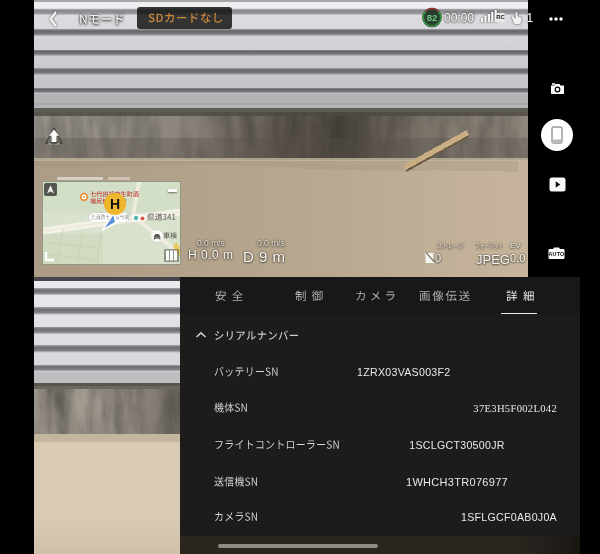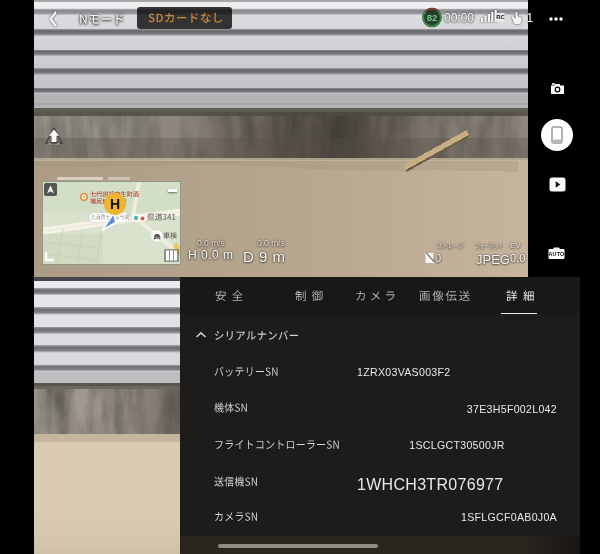--- a/index.html
+++ b/index.html
@@ -282,29 +282,29 @@
 <svg style="position:absolute;left:214px;top:329.5px;overflow:visible;" width="85.4" height="10.8" viewBox="0 -880 8320 1000" preserveAspectRatio="none">
       <path transform="scale(1,-1)" fill="#cccccc" d="M304 779 247 693C309 658 416 587 467 550L526 636C479 670 366 744 304 779ZM139 66 198 -37C289 -20 429 28 530 87C692 181 831 309 921 445L860 551C779 409 644 275 477 180C372 122 250 85 139 66ZM152 552 95 466C159 432 265 364 318 326L376 415C329 448 215 519 152 552Z M1828 766H1709C1712 740 1715 710 1715 674C1715 635 1715 546 1715 502C1715 327 1702 249 1632 169C1570 101 1487 63 1392 39L1475 -48C1548 -24 1649 22 1714 98C1788 182 1824 267 1824 496C1824 539 1824 629 1824 674C1824 710 1826 740 1828 766ZM1364 758H1249C1252 737 1253 702 1253 684C1253 648 1253 398 1253 349C1253 320 1250 285 1249 268H1364C1362 288 1360 323 1360 349C1360 397 1360 648 1360 684C1360 712 1362 737 1364 758Z M3022 676 2959 735C2943 731 2898 728 2876 728C2819 728 2371 728 2317 728C2277 728 2236 732 2199 737V626C2242 629 2277 632 2317 632C2370 632 2800 632 2865 632C2836 575 2749 476 2661 425L2744 358C2851 434 2946 561 2989 634C2997 646 3013 665 3022 676ZM2618 543H2504C2509 514 2510 490 2510 463C2510 297 2487 171 2344 79C2312 56 2277 40 2248 30L2340 -45C2603 90 2618 282 2618 543Z M3635 22 3701 -33C3709 -27 3721 -18 3739 -8C3854 50 3995 155 4080 268L4019 354C3947 248 3834 163 3747 124C3747 167 3747 607 3747 677C3747 718 3751 751 3752 757H3636C3636 751 3642 718 3642 677C3642 607 3642 134 3642 85C3642 62 3639 39 3635 22ZM3174 31 3270 -33C3355 39 3418 137 3448 247C3475 347 3479 560 3479 674C3479 709 3483 746 3484 754H3368C3374 731 3376 707 3376 673C3376 558 3376 363 3347 274C3318 182 3261 91 3174 31Z M4253 557V447C4278 450 4316 451 4356 451H4633C4628 262 4554 116 4362 27L4460 -46C4668 77 4737 240 4741 451H4988C5023 451 5067 450 5085 448V556C5067 553 5028 551 4989 551H4741V674C4741 704 4744 756 4748 782H4622C4629 756 4633 706 4633 674V551H4354C4316 551 4277 554 4253 557Z M5433 745 5360 667C5434 617 5558 508 5610 455L5689 536C5633 594 5503 698 5433 745ZM5330 76 5397 -27C5552 1 5679 60 5780 122C5936 218 6059 354 6131 484L6070 593C6009 465 5884 315 5723 216C5627 157 5497 101 5330 76Z M7012 787 6947 760C6974 722 7007 662 7027 622L7092 650C7073 689 7037 751 7012 787ZM7125 830 7061 803C7089 765 7121 708 7143 665L7208 694C7189 730 7151 792 7125 830ZM6447 305C6412 220 6355 113 6292 31L6401 -15C6455 63 6512 171 6548 264C6587 363 6623 506 6636 572C6641 594 6650 632 6657 657L6544 680C6531 560 6491 412 6447 305ZM6940 336C6980 229 7022 97 7049 -12L7163 25C7136 119 7083 275 7045 371C7005 472 6939 617 6898 692L6795 658C6838 583 6901 440 6940 336Z M7377 446V322C7411 325 7471 327 7526 327C7619 327 7988 327 8070 327C8114 327 8160 323 8182 322V446C8157 444 8118 440 8070 440C7989 440 7619 440 7526 440C7472 440 7410 444 7377 446Z"></path>
     </svg>
 <svg style="position:absolute;left:214px;top:365.5px;overflow:visible;" width="64.7" height="11" viewBox="0 -880 6459 1000" preserveAspectRatio="none">
       <path transform="scale(1,-1)" fill="#d8d8d8" d="M765 779 712 757C739 719 773 659 793 618L847 642C827 683 790 744 765 779ZM875 819 822 797C851 759 883 703 905 659L959 683C940 720 902 783 875 819ZM218 301C183 217 127 112 64 29L149 -7C205 73 259 176 296 268C338 370 373 518 387 580C391 602 399 631 405 653L316 672C303 556 261 404 218 301ZM710 339C752 232 798 97 823 -5L912 24C886 114 833 267 792 366C750 472 686 610 646 682L565 655C609 581 670 442 710 339Z M1503 576 1430 551C1450 506 1497 379 1508 334L1582 360C1569 404 1520 536 1503 576ZM1865 520 1779 547C1764 419 1712 292 1641 205C1559 102 1432 26 1316 -8L1382 -75C1494 -32 1616 45 1708 163C1780 253 1823 360 1850 470C1854 483 1858 499 1865 520ZM1271 526 1197 497C1216 462 1271 324 1286 272L1362 300C1343 352 1291 483 1271 526Z M2255 740V657C2280 659 2313 660 2346 660C2403 660 2695 660 2750 660C2779 660 2814 659 2843 657V740C2814 736 2778 734 2750 734C2695 734 2403 734 2345 734C2313 734 2283 737 2255 740ZM2135 489V406C2163 408 2192 408 2222 408H2522C2519 314 2508 230 2464 160C2425 97 2353 39 2275 7L2349 -48C2434 -4 2510 68 2546 135C2586 209 2602 300 2605 408H2877C2901 408 2933 407 2955 406V489C2931 485 2898 484 2877 484C2824 484 2280 484 2222 484C2191 484 2163 486 2135 489Z M3836 759H3742C3745 734 3747 706 3747 672C3747 637 3747 552 3747 514C3747 325 3735 244 3664 161C3602 91 3517 51 3425 28L3490 -41C3563 -16 3663 27 3728 105C3800 191 3833 270 3833 510C3833 548 3833 632 3833 672C3833 706 3834 734 3836 759ZM3372 751H3281C3283 732 3285 697 3285 679C3285 649 3285 388 3285 346C3285 316 3282 284 3280 269H3372C3370 287 3368 320 3368 345C3368 387 3368 649 3368 679C3368 703 3370 732 3372 751Z M4182 433V335C4213 338 4266 340 4321 340C4396 340 4795 340 4870 340C4915 340 4957 336 4977 335V433C4955 431 4919 428 4869 428C4795 428 4395 428 4321 428C4265 428 4212 431 4182 433Z M5404 -13C5557 -13 5653 79 5653 195C5653 304 5587 354 5502 391L5398 436C5341 460 5276 487 5276 559C5276 624 5330 665 5413 665C5481 665 5535 639 5580 597L5628 656C5577 709 5500 746 5413 746C5280 746 5182 665 5182 552C5182 445 5263 393 5331 364L5436 318C5506 287 5559 263 5559 187C5559 116 5502 68 5405 68C5329 68 5255 104 5203 159L5148 95C5211 29 5300 -13 5404 -13Z M5817 0H5904V385C5904 462 5897 540 5893 614H5897L5976 463L6243 0H6338V733H6250V352C6250 276 6257 193 6263 120H6258L6179 271L5911 733H5817Z"></path>
     </svg>
     <div style="position:absolute;left:357px;top:365.7px;width:200px;text-align:left;font-family:'Liberation Sans',sans-serif;font-size:10.6px;color:#e8e8e8;letter-spacing:0.3px">1ZRX03VAS003F2</div>
     <svg style="position:absolute;left:214px;top:402.3px;overflow:visible;" width="34.0" height="11" viewBox="0 -880 3399 1000" preserveAspectRatio="none">
       <path transform="scale(1,-1)" fill="#d8d8d8" d="M178 840V623H52V553H171C143 417 88 259 31 175C43 159 60 131 68 112C109 176 148 278 178 384V-79H246V424C273 374 304 313 317 280L349 325V267H420C410 148 383 36 291 -28C307 -39 327 -63 337 -78C410 -24 448 54 469 144C511 116 554 83 578 59L620 111C590 139 531 179 481 208L488 267H644C657 195 674 131 695 79C642 34 579 -4 507 -32C520 -44 539 -66 548 -79C612 -52 671 -19 723 21C760 -44 808 -82 868 -82C935 -82 958 -48 970 64C954 71 932 84 917 98C912 7 902 -16 873 -16C835 -16 801 13 773 65C822 113 862 167 891 228L826 252C806 208 780 166 746 129C732 168 720 214 710 267H956V329H873L894 351C872 373 826 403 788 423L752 387C780 371 813 348 836 329H699C678 468 667 643 669 839H602C603 650 612 475 634 329H352L356 335C341 363 270 477 246 509V553H355V623H246V840ZM873 730C857 695 835 654 810 613C798 627 783 643 766 658C792 699 823 757 849 807L790 830C776 789 751 732 729 689L705 707L674 666C712 637 755 596 780 564C760 532 740 502 720 477L687 475L698 416L909 437C914 421 918 407 921 395L970 418C962 456 935 517 907 563L861 544C871 527 881 507 890 487L784 480C832 546 886 633 928 704ZM535 730C518 695 496 654 472 613C460 627 445 642 428 657C454 699 484 758 510 807L452 830C438 790 413 733 391 689L367 707L336 666C374 637 417 596 442 564C419 528 396 493 374 465L339 463L350 404L554 424L562 389L612 410C605 448 581 509 555 555L509 538C519 519 528 498 536 476L438 470C488 538 545 629 589 704Z M1271 836C1221 685 1139 535 1050 437C1065 420 1087 380 1094 363C1124 397 1153 436 1180 479V-78H1252V605C1286 673 1316 745 1341 816ZM1436 175V106H1601V-74H1674V106H1835V175H1674V521C1736 347 1832 179 1936 84C1950 104 1975 130 1993 143C1885 230 1781 398 1722 566H1974V638H1674V837H1601V638H1318V566H1556C1494 396 1389 226 1279 138C1296 125 1321 99 1333 81C1439 177 1537 342 1601 518V175Z M2344 -13C2497 -13 2593 79 2593 195C2593 304 2527 354 2442 391L2338 436C2281 460 2216 487 2216 559C2216 624 2270 665 2353 665C2421 665 2475 639 2520 597L2568 656C2517 709 2440 746 2353 746C2220 746 2122 665 2122 552C2122 445 2203 393 2271 364L2376 318C2446 287 2499 263 2499 187C2499 116 2442 68 2345 68C2269 68 2195 104 2143 159L2088 95C2151 29 2240 -13 2344 -13Z M2757 0H2844V385C2844 462 2837 540 2833 614H2837L2916 463L3183 0H3278V733H3190V352C3190 276 3197 193 3203 120H3198L3119 271L2851 733H2757Z"></path>
     </svg>
-    <div style="position:absolute;left:357px;top:402.5px;width:200px;text-align:right;font-family:Liberation Sans, sans-serif;font-size:10.6px;color:#e8e8e8;letter-spacing:0.3px">37E3H5F002L042</div>
+    <div style="position:absolute;left:357px;top:402.5px;width:200px;text-align:right;font-family:Liberation Serif, serif;font-size:10.6px;color:#e8e8e8;letter-spacing:0.3px">37E3H5F002L042</div>
     <svg style="position:absolute;left:214px;top:439.0px;overflow:visible;" width="125.9" height="11" viewBox="0 -880 12579 1000" preserveAspectRatio="none">
       <path transform="scale(1,-1)" fill="#d8d8d8" d="M861 665 800 704C781 699 762 699 747 699C701 699 302 699 245 699C212 699 173 702 145 705V617C171 618 205 620 245 620C302 620 698 620 756 620C742 524 696 385 625 294C541 187 429 102 235 53L303 -22C487 36 606 129 697 246C776 349 824 510 846 615C850 634 854 651 861 665Z M1251 745V662C1278 664 1310 665 1341 665C1396 665 1677 665 1733 665C1767 665 1801 664 1825 662V745C1801 741 1766 740 1734 740C1675 740 1395 740 1341 740C1309 740 1277 741 1251 745ZM1898 481 1841 517C1830 511 1809 509 1786 509C1735 509 1309 509 1259 509C1232 509 1198 511 1161 515V431C1197 433 1235 434 1259 434C1319 434 1741 434 1790 434C1772 362 1732 277 1671 213C1586 123 1461 59 1319 30L1381 -41C1508 -6 1634 53 1739 168C1813 249 1858 353 1885 452C1887 459 1893 472 1898 481Z M2126 361 2166 283C2305 326 2442 386 2547 446V76C2547 38 2544 -12 2541 -31H2639C2635 -11 2633 38 2633 76V498C2735 566 2827 642 2903 721L2836 783C2767 700 2667 613 2563 548C2452 478 2299 408 2126 361Z M3397 88C3397 51 3395 2 3390 -30H3487C3483 3 3481 57 3481 88L3480 418C3591 383 3764 316 3873 257L3907 342C3802 395 3612 467 3480 507V670C3480 700 3484 743 3487 774H3389C3395 743 3397 698 3397 670C3397 586 3397 144 3397 88Z M4239 134V43C4266 45 4311 47 4352 47H4841L4839 -9H4929C4928 7 4925 52 4925 88V604C4925 628 4927 659 4928 682C4908 681 4878 680 4854 680H4361C4329 680 4285 682 4252 686V597C4275 598 4325 600 4362 600H4841V128H4350C4308 128 4265 131 4239 134Z M5327 733 5270 672C5344 622 5469 515 5519 463L5582 526C5526 582 5398 686 5327 733ZM5241 63 5294 -19C5460 12 5587 73 5687 136C5838 231 5955 367 6023 492L5975 577C5917 454 5795 306 5641 209C5546 150 5416 89 5241 63Z M6457 88C6457 51 6455 2 6450 -30H6547C6543 3 6541 57 6541 88L6540 418C6651 383 6824 316 6933 257L6967 342C6862 395 6672 467 6540 507V670C6540 700 6544 743 6547 774H6449C6455 743 6457 698 6457 670C6457 586 6457 144 6457 88Z M7286 685C7288 661 7288 630 7288 607C7288 569 7288 156 7288 115C7288 80 7286 6 7285 -7H7371L7369 51H7915L7914 -7H8000C7999 4 7998 82 7998 114C7998 152 7998 561 7998 607C7998 632 7998 660 8000 685C7970 683 7934 683 7912 683C7863 683 7429 683 7375 683C7352 683 7325 684 7286 685ZM7369 129V604H7916V129Z M8262 433V335C8293 338 8346 340 8401 340C8476 340 8875 340 8950 340C8995 340 9037 336 9057 335V433C9035 431 8999 428 8949 428C8875 428 8475 428 8401 428C8345 428 8292 431 8262 433Z M9411 745V662C9438 664 9470 665 9501 665C9556 665 9837 665 9893 665C9927 665 9961 664 9985 662V745C9961 741 9926 740 9894 740C9835 740 9555 740 9501 740C9469 740 9437 741 9411 745ZM10058 481 10001 517C9990 511 9969 509 9946 509C9895 509 9469 509 9419 509C9392 509 9358 511 9321 515V431C9357 433 9395 434 9419 434C9479 434 9901 434 9950 434C9932 362 9892 277 9831 213C9746 123 9621 59 9479 30L9541 -41C9668 -6 9794 53 9899 168C9973 249 10018 353 10045 452C10047 459 10053 472 10058 481Z M10302 433V335C10333 338 10386 340 10441 340C10516 340 10915 340 10990 340C11035 340 11077 336 11097 335V433C11075 431 11039 428 10989 428C10915 428 10515 428 10441 428C10385 428 10332 431 10302 433Z M11524 -13C11677 -13 11773 79 11773 195C11773 304 11707 354 11622 391L11518 436C11461 460 11396 487 11396 559C11396 624 11450 665 11533 665C11601 665 11655 639 11700 597L11748 656C11697 709 11620 746 11533 746C11400 746 11302 665 11302 552C11302 445 11383 393 11451 364L11556 318C11626 287 11679 263 11679 187C11679 116 11622 68 11525 68C11449 68 11375 104 11323 159L11268 95C11331 29 11420 -13 11524 -13Z M11937 0H12024V385C12024 462 12017 540 12013 614H12017L12096 463L12363 0H12458V733H12370V352C12370 276 12377 193 12383 120H12378L12299 271L12031 733H11937Z"></path>
     </svg>
     <div style="position:absolute;left:357px;top:439.2px;width:200px;text-align:center;font-family:'Liberation Sans',sans-serif;font-size:10.6px;color:#e8e8e8;letter-spacing:0.3px">1SCLGCT30500JR</div>
     <svg style="position:absolute;left:214px;top:475.8px;overflow:visible;" width="44.2" height="11" viewBox="0 -880 4419 1000" preserveAspectRatio="none">
       <path transform="scale(1,-1)" fill="#d8d8d8" d="M60 771C124 726 199 659 231 610L291 660C256 708 181 773 114 816ZM390 811C427 761 464 694 477 649H351V582H587V470L586 443H318V375H578C559 288 501 192 325 121C343 108 366 82 375 66C536 138 608 230 639 320C688 193 773 107 903 62C914 82 934 110 951 125C817 164 732 249 689 375H949V443H660L661 469V582H919V649H485L546 677C532 722 494 788 453 837ZM788 840C767 790 727 718 695 672L756 649C790 691 830 757 865 815ZM262 445H49V375H189V120C139 78 81 36 36 5L75 -72C129 -27 180 16 228 59C292 -20 382 -56 513 -61C624 -65 831 -63 940 -58C943 -35 956 1 965 18C846 10 622 7 513 12C397 16 309 51 262 124Z M1425 793V731H1887V793ZM1413 515V453H1905V515ZM1413 376V314H1903V376ZM1331 654V591H1982V654ZM1403 237V-80H1475V-33H1839V-77H1914V237ZM1475 30V176H1839V30ZM1297 837C1238 686 1141 537 1040 441C1053 424 1074 384 1082 367C1120 405 1157 450 1193 499V-77H1265V609C1304 675 1339 745 1367 815Z M2218 840V623H2092V553H2211C2183 417 2128 259 2071 175C2083 159 2100 131 2108 112C2149 176 2188 278 2218 384V-79H2286V424C2313 374 2344 313 2357 280L2389 325V267H2460C2450 148 2423 36 2331 -28C2347 -39 2367 -63 2377 -78C2450 -24 2488 54 2509 144C2551 116 2594 83 2618 59L2660 111C2630 139 2571 179 2521 208L2528 267H2684C2697 195 2714 131 2735 79C2682 34 2619 -4 2547 -32C2560 -44 2579 -66 2588 -79C2652 -52 2711 -19 2763 21C2800 -44 2848 -82 2908 -82C2975 -82 2998 -48 3010 64C2994 71 2972 84 2957 98C2952 7 2942 -16 2913 -16C2875 -16 2841 13 2813 65C2862 113 2902 167 2931 228L2866 252C2846 208 2820 166 2786 129C2772 168 2760 214 2750 267H2996V329H2913L2934 351C2912 373 2866 403 2828 423L2792 387C2820 371 2853 348 2876 329H2739C2718 468 2707 643 2709 839H2642C2643 650 2652 475 2674 329H2392L2396 335C2381 363 2310 477 2286 509V553H2395V623H2286V840ZM2913 730C2897 695 2875 654 2850 613C2838 627 2823 643 2806 658C2832 699 2863 757 2889 807L2830 830C2816 789 2791 732 2769 689L2745 707L2714 666C2752 637 2795 596 2820 564C2800 532 2780 502 2760 477L2727 475L2738 416L2949 437C2954 421 2958 407 2961 395L3010 418C3002 456 2975 517 2947 563L2901 544C2911 527 2921 507 2930 487L2824 480C2872 546 2926 633 2968 704ZM2575 730C2558 695 2536 654 2512 613C2500 627 2485 642 2468 657C2494 699 2524 758 2550 807L2492 830C2478 790 2453 733 2431 689L2407 707L2376 666C2414 637 2457 596 2482 564C2459 528 2436 493 2414 465L2379 463L2390 404L2594 424L2602 389L2652 410C2645 448 2621 509 2595 555L2549 538C2559 519 2568 498 2576 476L2478 470C2528 538 2585 629 2629 704Z M3364 -13C3517 -13 3613 79 3613 195C3613 304 3547 354 3462 391L3358 436C3301 460 3236 487 3236 559C3236 624 3290 665 3373 665C3441 665 3495 639 3540 597L3588 656C3537 709 3460 746 3373 746C3240 746 3142 665 3142 552C3142 445 3223 393 3291 364L3396 318C3466 287 3519 263 3519 187C3519 116 3462 68 3365 68C3289 68 3215 104 3163 159L3108 95C3171 29 3260 -13 3364 -13Z M3777 0H3864V385C3864 462 3857 540 3853 614H3857L3936 463L4203 0H4298V733H4210V352C4210 276 4217 193 4223 120H4218L4139 271L3871 733H3777Z"></path>
     </svg>
-    <div style="position:absolute;left:357px;top:476.0px;width:200px;text-align:left;font-family:'Liberation Sans',sans-serif;font-size:16px;color:#e8e8e8;letter-spacing:0.3px">1WHCH3TR076977</div>
+    <div style="position:absolute;left:357px;top:476.0px;width:200px;text-align:center;font-family:'Liberation Sans',sans-serif;font-size:11px;color:#e8e8e8;letter-spacing:0.3px">1WHCH3TR076977</div>
     <svg style="position:absolute;left:214px;top:510.5px;overflow:visible;" width="44.2" height="11" viewBox="0 -880 4419 1000" preserveAspectRatio="none">
       <path transform="scale(1,-1)" fill="#d8d8d8" d="M855 579 799 607C782 604 762 602 735 602H497C499 635 501 669 502 705C503 729 505 764 508 787H414C418 763 421 726 421 704C421 668 419 634 417 602H241C203 602 162 604 127 608V523C162 527 203 527 242 527H410C383 321 311 196 212 106C182 77 141 49 109 32L182 -27C349 88 453 240 489 527H769C769 420 756 174 718 98C707 73 689 65 660 65C618 65 565 69 511 76L521 -7C573 -10 631 -14 682 -14C737 -14 769 5 789 47C834 143 846 434 850 530C850 543 852 562 855 579Z M1301 611 1249 548C1345 488 1457 406 1531 346C1432 225 1309 114 1134 32L1203 -30C1377 60 1501 179 1595 292C1681 218 1757 147 1831 62L1894 131C1823 208 1737 286 1647 360C1714 457 1764 567 1797 655C1805 676 1819 710 1830 728L1738 760C1734 738 1725 706 1718 686C1688 601 1647 506 1582 413C1503 474 1387 556 1301 611Z M2271 745V662C2298 664 2330 665 2361 665C2416 665 2697 665 2753 665C2787 665 2821 664 2845 662V745C2821 741 2786 740 2754 740C2695 740 2415 740 2361 740C2329 740 2297 741 2271 745ZM2918 481 2861 517C2850 511 2829 509 2806 509C2755 509 2329 509 2279 509C2252 509 2218 511 2181 515V431C2217 433 2255 434 2279 434C2339 434 2761 434 2810 434C2792 362 2752 277 2691 213C2606 123 2481 59 2339 30L2401 -41C2528 -6 2654 53 2759 168C2833 249 2878 353 2905 452C2907 459 2913 472 2918 481Z M3364 -13C3517 -13 3613 79 3613 195C3613 304 3547 354 3462 391L3358 436C3301 460 3236 487 3236 559C3236 624 3290 665 3373 665C3441 665 3495 639 3540 597L3588 656C3537 709 3460 746 3373 746C3240 746 3142 665 3142 552C3142 445 3223 393 3291 364L3396 318C3466 287 3519 263 3519 187C3519 116 3462 68 3365 68C3289 68 3215 104 3163 159L3108 95C3171 29 3260 -13 3364 -13Z M3777 0H3864V385C3864 462 3857 540 3853 614H3857L3936 463L4203 0H4298V733H4210V352C4210 276 4217 193 4223 120H4218L4139 271L3871 733H3777Z"></path>
     </svg>
     <div style="position:absolute;left:357px;top:510.7px;width:200px;text-align:right;font-family:Liberation Sans, sans-serif;font-size:10.6px;color:#e8e8e8;letter-spacing:0.3px">1SFLGCF0AB0J0A</div>
 <div style="position:absolute;left:180px;top:536px;width:400px;height:18px;background:#2b2520"></div>
 <div style="position:absolute;left:520px;top:536px;width:60px;height:18px;background:linear-gradient(to right,rgba(24,20,16,0),rgba(20,17,13,0.8))"></div>
 <div style="position:absolute;left:218px;top:543.5px;width:160px;height:4px;border-radius:2px;background:#8f8b85"></div>
 <div style="position:absolute;left:580px;top:277px;width:20px;height:277px;background:#000"></div>
 
 </div>

